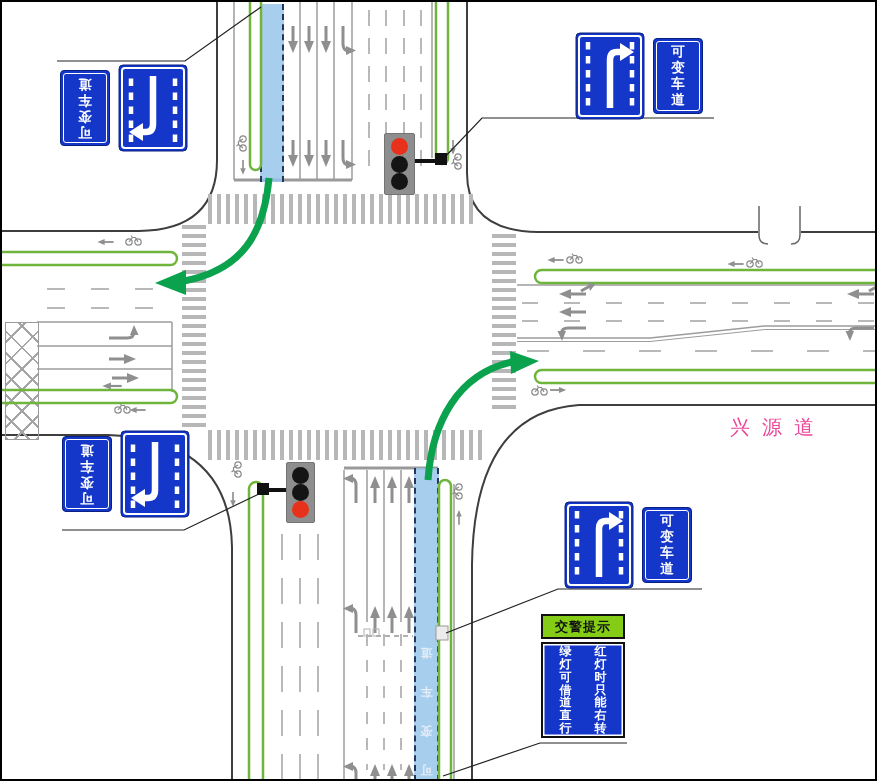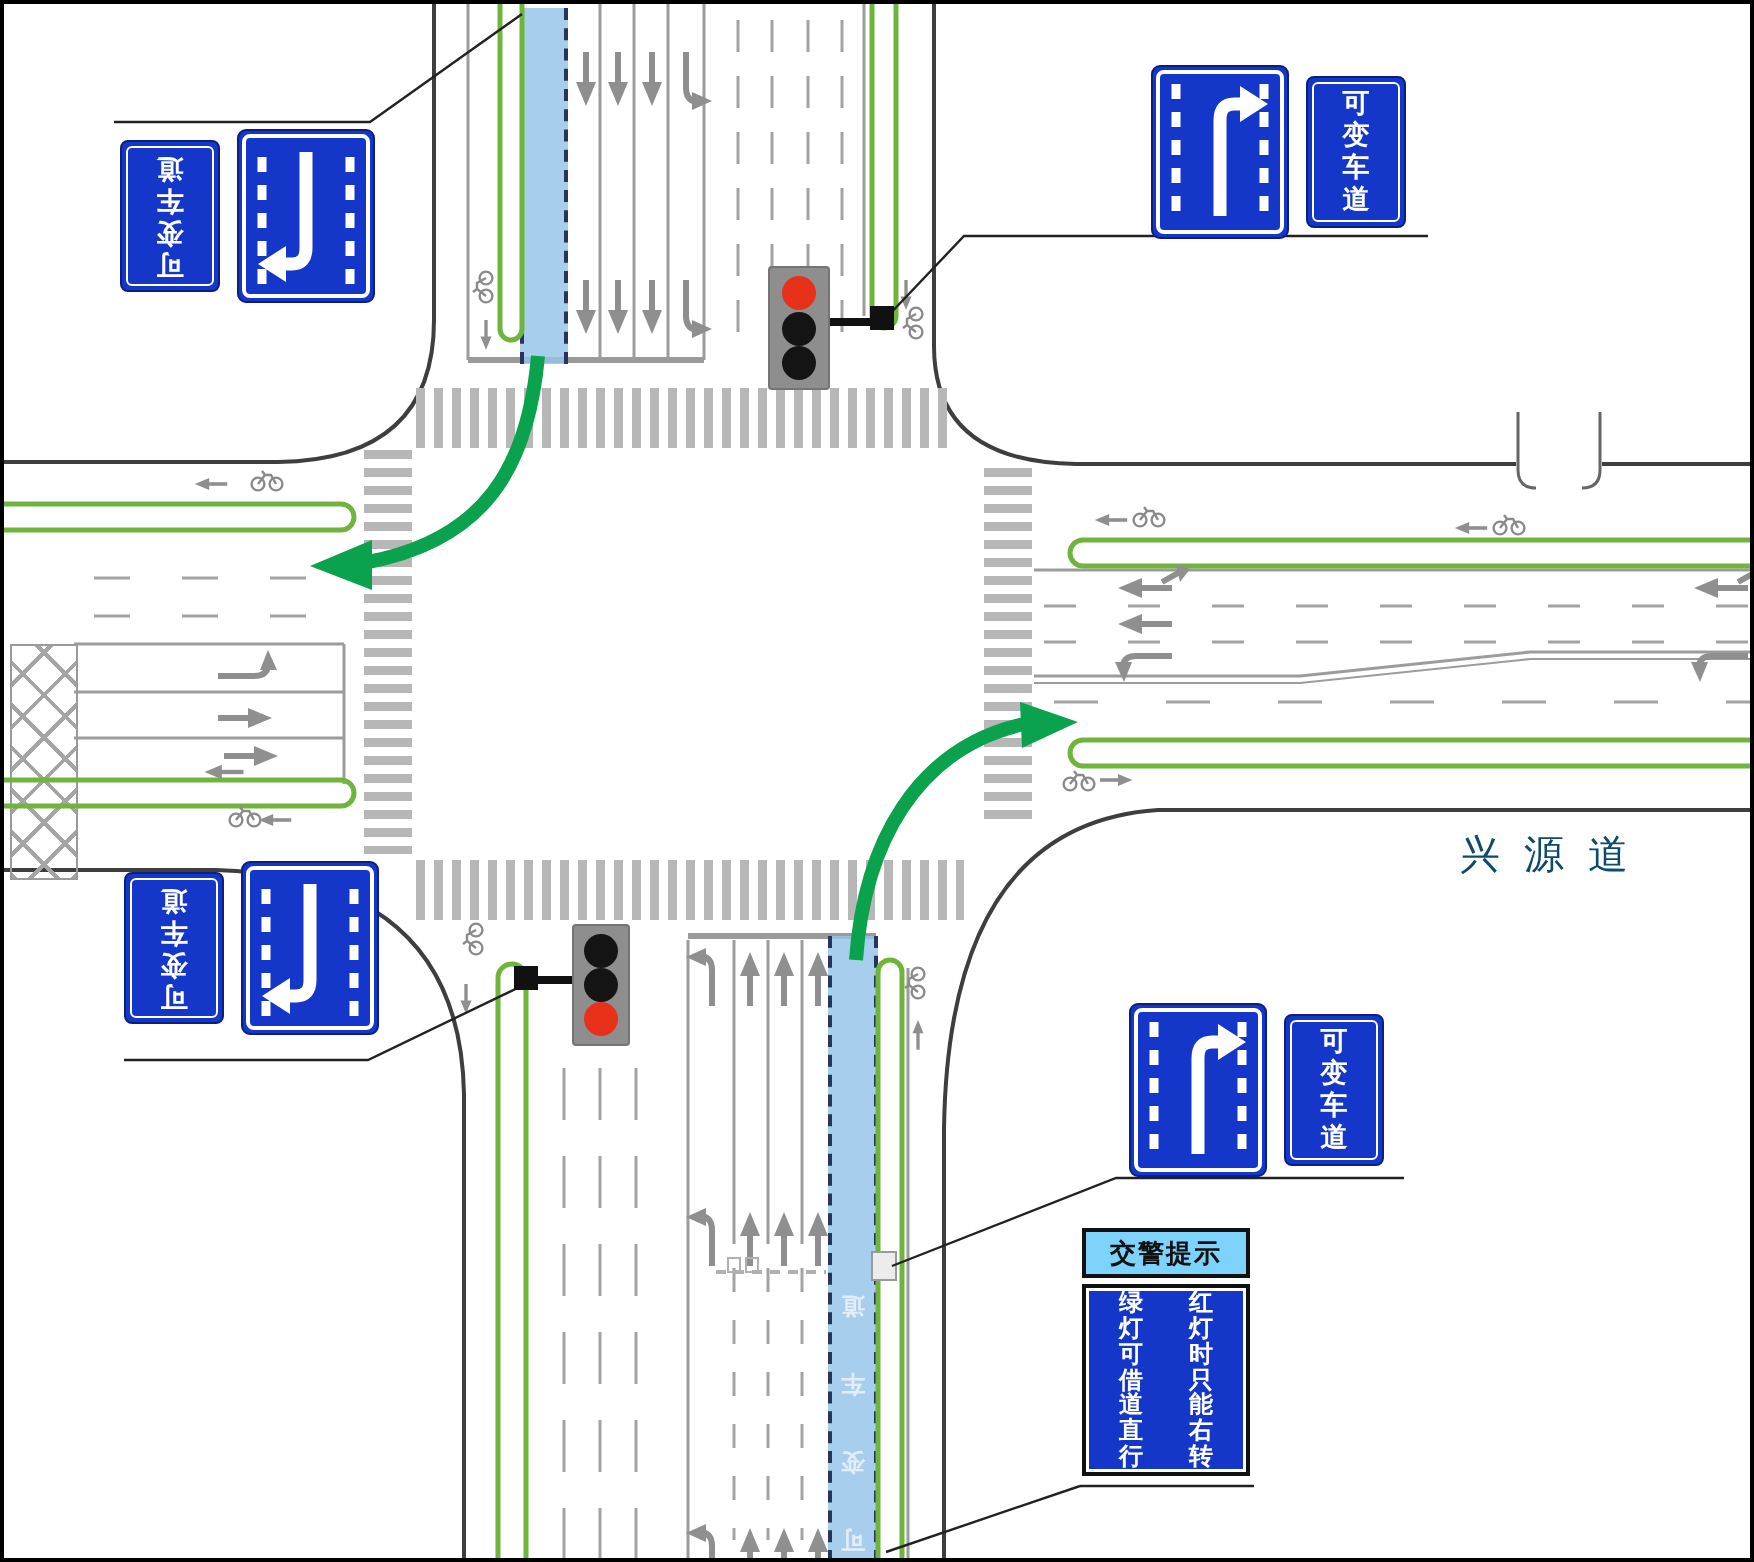--- a/index.html
+++ b/index.html
@@ -42,31 +42,31 @@
   .sign-pair.rot180{transform:rotate(180deg);}
   .arrow-sign{width:70px;height:88px;flex:0 0 auto;}
   .text-sign{margin-top:6px;width:50px;height:76px;background:#1537c9;border:1px solid #0a2080;
              border-radius:4px;box-sizing:border-box;display:flex;align-items:center;justify-content:center;}
   .text-sign .inner{width:42px;height:68px;border:1.6px solid #fff;border-radius:3px;
              display:flex;flex-direction:column;align-items:center;justify-content:center;}
   .text-sign .inner span{display:block;color:#fff;font-weight:bold;font-size:13.5px;line-height:16px;text-align:center;}
 
   
   .tip{position:absolute;left:539px;top:612px;width:84px;}
-  .tip .hd{background:#7dd3fc;border:2px solid #111;box-sizing:border-box;height:25px;
+  .tip .hd{background:#84cc16;border:2px solid #111;box-sizing:border-box;height:25px;
            display:flex;align-items:center;justify-content:center;
            font-size:13px;font-weight:bold;color:#111;letter-spacing:1px;}
   .tip .bd{margin-top:3px;background:#1537c9;border:2px solid #111;box-sizing:border-box;
            box-shadow:inset 0 0 0 1.5px #fff;height:96px;
            display:flex;justify-content:space-around;align-items:center;padding:3px 5px;}
   .tip .col{color:#fff;font-weight:bold;font-size:12px;}
   .tip .col span{display:block;line-height:12.9px;text-align:center;}
 
   .roadname{position:absolute;left:728px;top:412px;font-family:Liberation Serif, serif;
-            font-size:20px;color:#0c4a6e;letter-spacing:12px;white-space:nowrap;text-align:center;}
+            font-size:20px;color:#ec4899;letter-spacing:12px;white-space:nowrap;text-align:center;}
 </style>
 </head>
 <body>
 
 <div id="stage">
 
   <svg class="layer" width="877" height="781" viewBox="0 0 877 781">
 
     <g stroke="#3e3e3e" stroke-width="2" fill="none">
       <path d="M215,0 V158 Q215,228 137,229 H0"></path>

